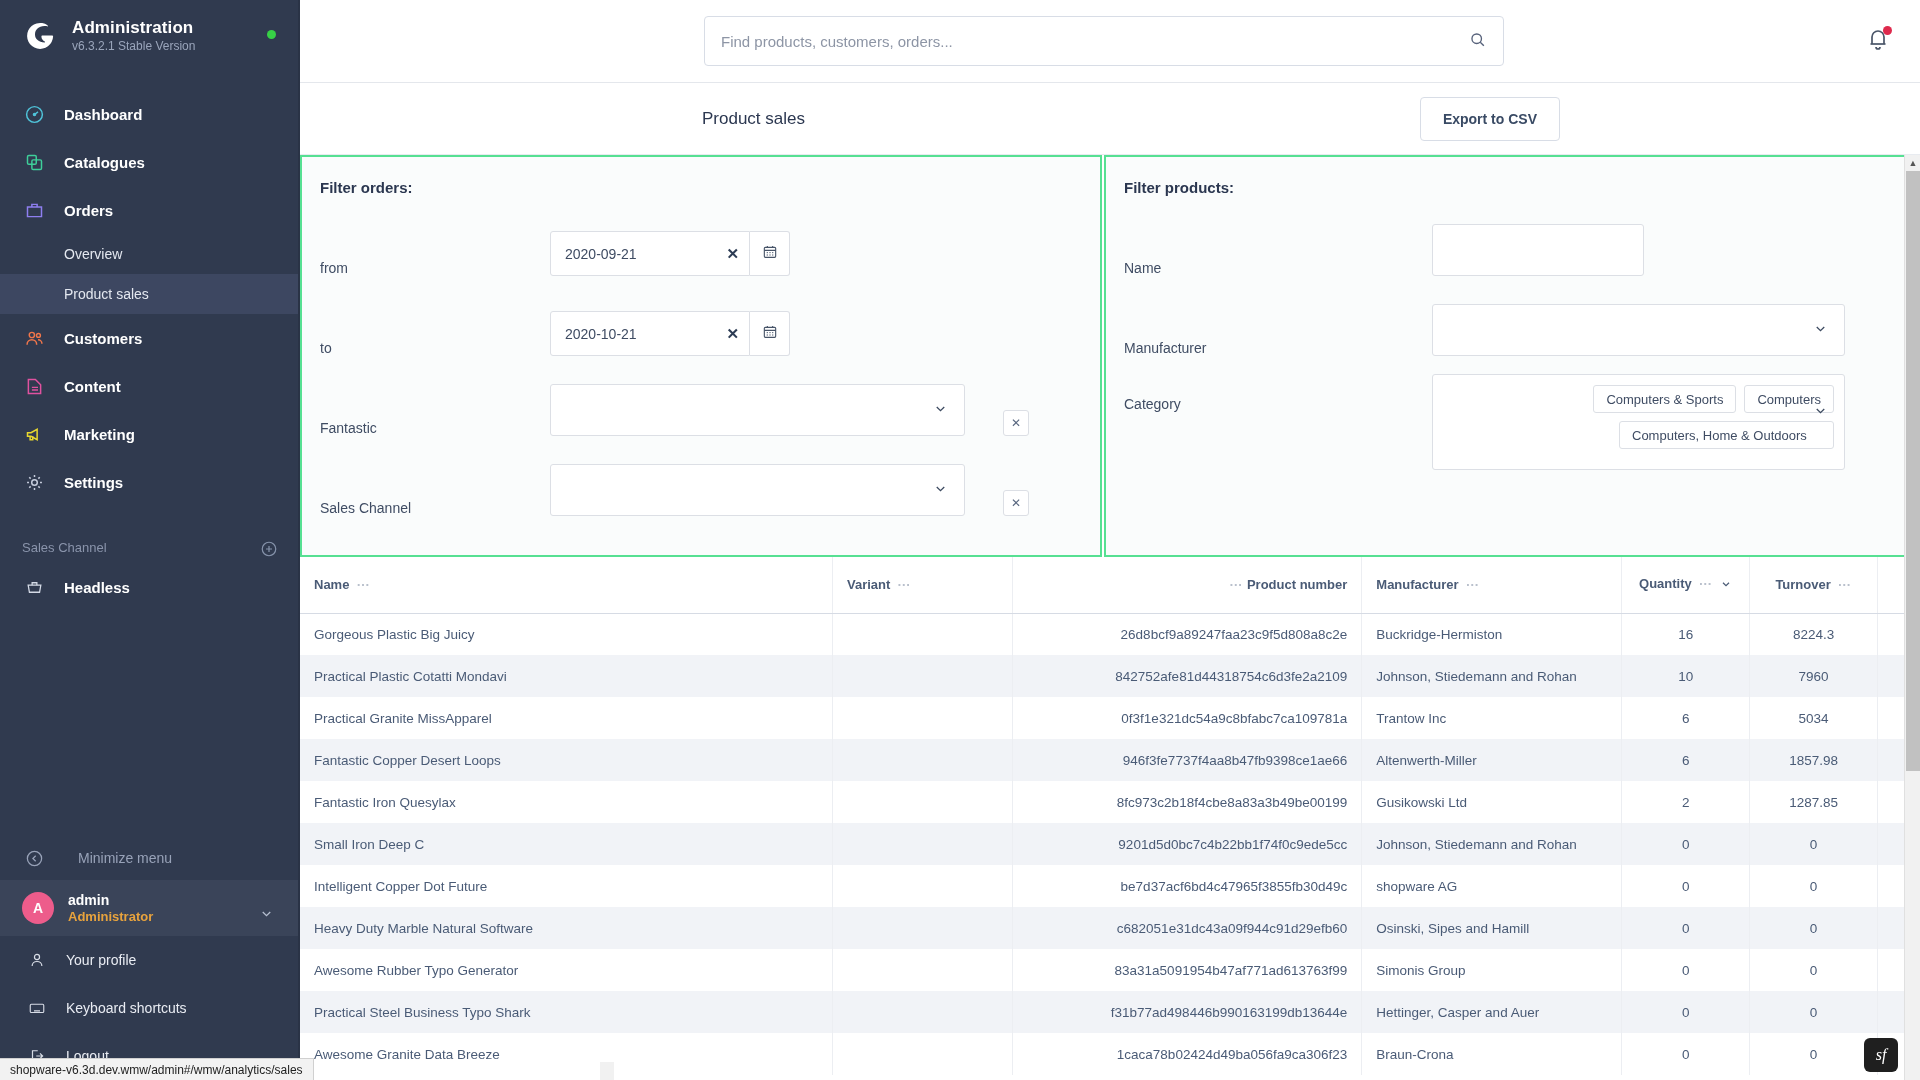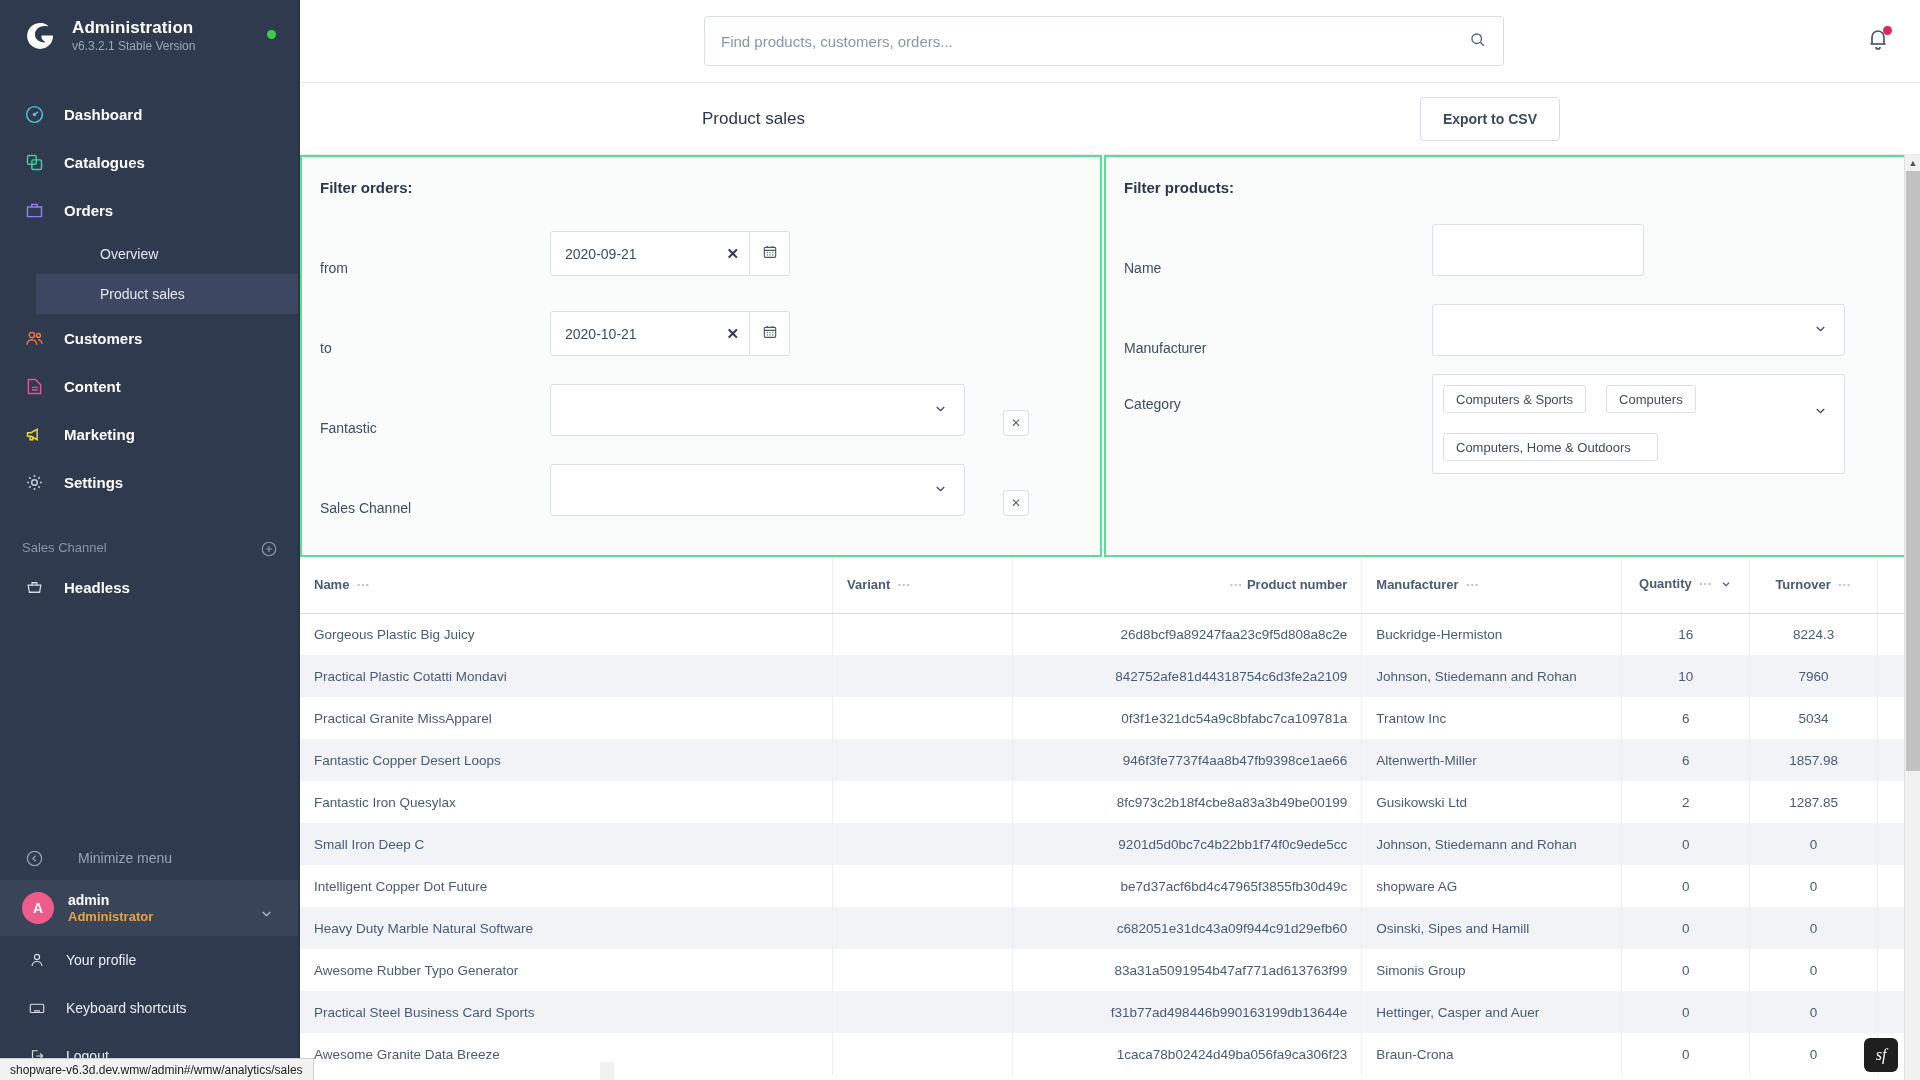--- a/index.html
+++ b/index.html
@@ -54,21 +54,20 @@
     width: 24px; height: 24px; flex: 0 0 24px;
     display: flex; align-items: center; justify-content: center;
   }
   .sb-sub {
     display: flex; align-items: center;
     height: 40px;
     padding-left: 64px;
     font-size: 14px; font-weight: normal;
     color: #e4e8f0;
     cursor: pointer;
-    margin-left: 36px;
   }
   .sb-sub.selected { background: #3d4761; }
   .sb-group-label {
     padding: 10px 0 8px 22px;
     font-size: 13px; color: #8a94ab;
     margin-top: 24px;
   }
   .sb-plus {
     position: absolute; right: 22px;
     width: 18px; height: 18px;
@@ -259,22 +258,23 @@
   }
   .selectbox.manu { width: 413px; }
   .catbox {
     width: 413px; min-height: 96px;
     border: 1px solid #dcdfe5; border-radius: 3px;
     background: #fff;
     padding: 10px 10px 12px 10px;
     position: relative;
     display: flex; flex-wrap: wrap;
     align-content: flex-start;
-    gap: 20px;
+    gap: 8px;
     cursor: pointer;
+    justify-content: flex-end;
   }
   .chip {
     border: 1px solid #dcdfe5; border-radius: 3px;
     background: #fff;
     padding: 6px 12px;
     font-size: 13px; color: #3f4c63;
     height: 28px;
     display: flex; align-items: center;
   }
   .catbox .chev { position: absolute; right: 16px; top: 28px; }
@@ -788,21 +788,21 @@
           <tr>
             <td class="">Awesome Rubber Typo Generator</td>
             <td class=""></td>
             <td class="num">83a31a5091954b47af771ad613763f99</td>
             <td class="">Simonis Group</td>
             <td class="ctr">0</td>
             <td class="ctr">0</td>
             <td></td>
           </tr>
           <tr>
-            <td class="">Practical Steel Business Card Sports</td>
+            <td class="">Practical Steel Business Typo Shark</td>
             <td class=""></td>
             <td class="num">f31b77ad498446b990163199db13644e</td>
             <td class="">Hettinger, Casper and Auer</td>
             <td class="ctr">0</td>
             <td class="ctr">0</td>
             <td></td>
           </tr>
           <tr>
             <td class="">Awesome Granite Data Breeze</td>
             <td class=""></td>

